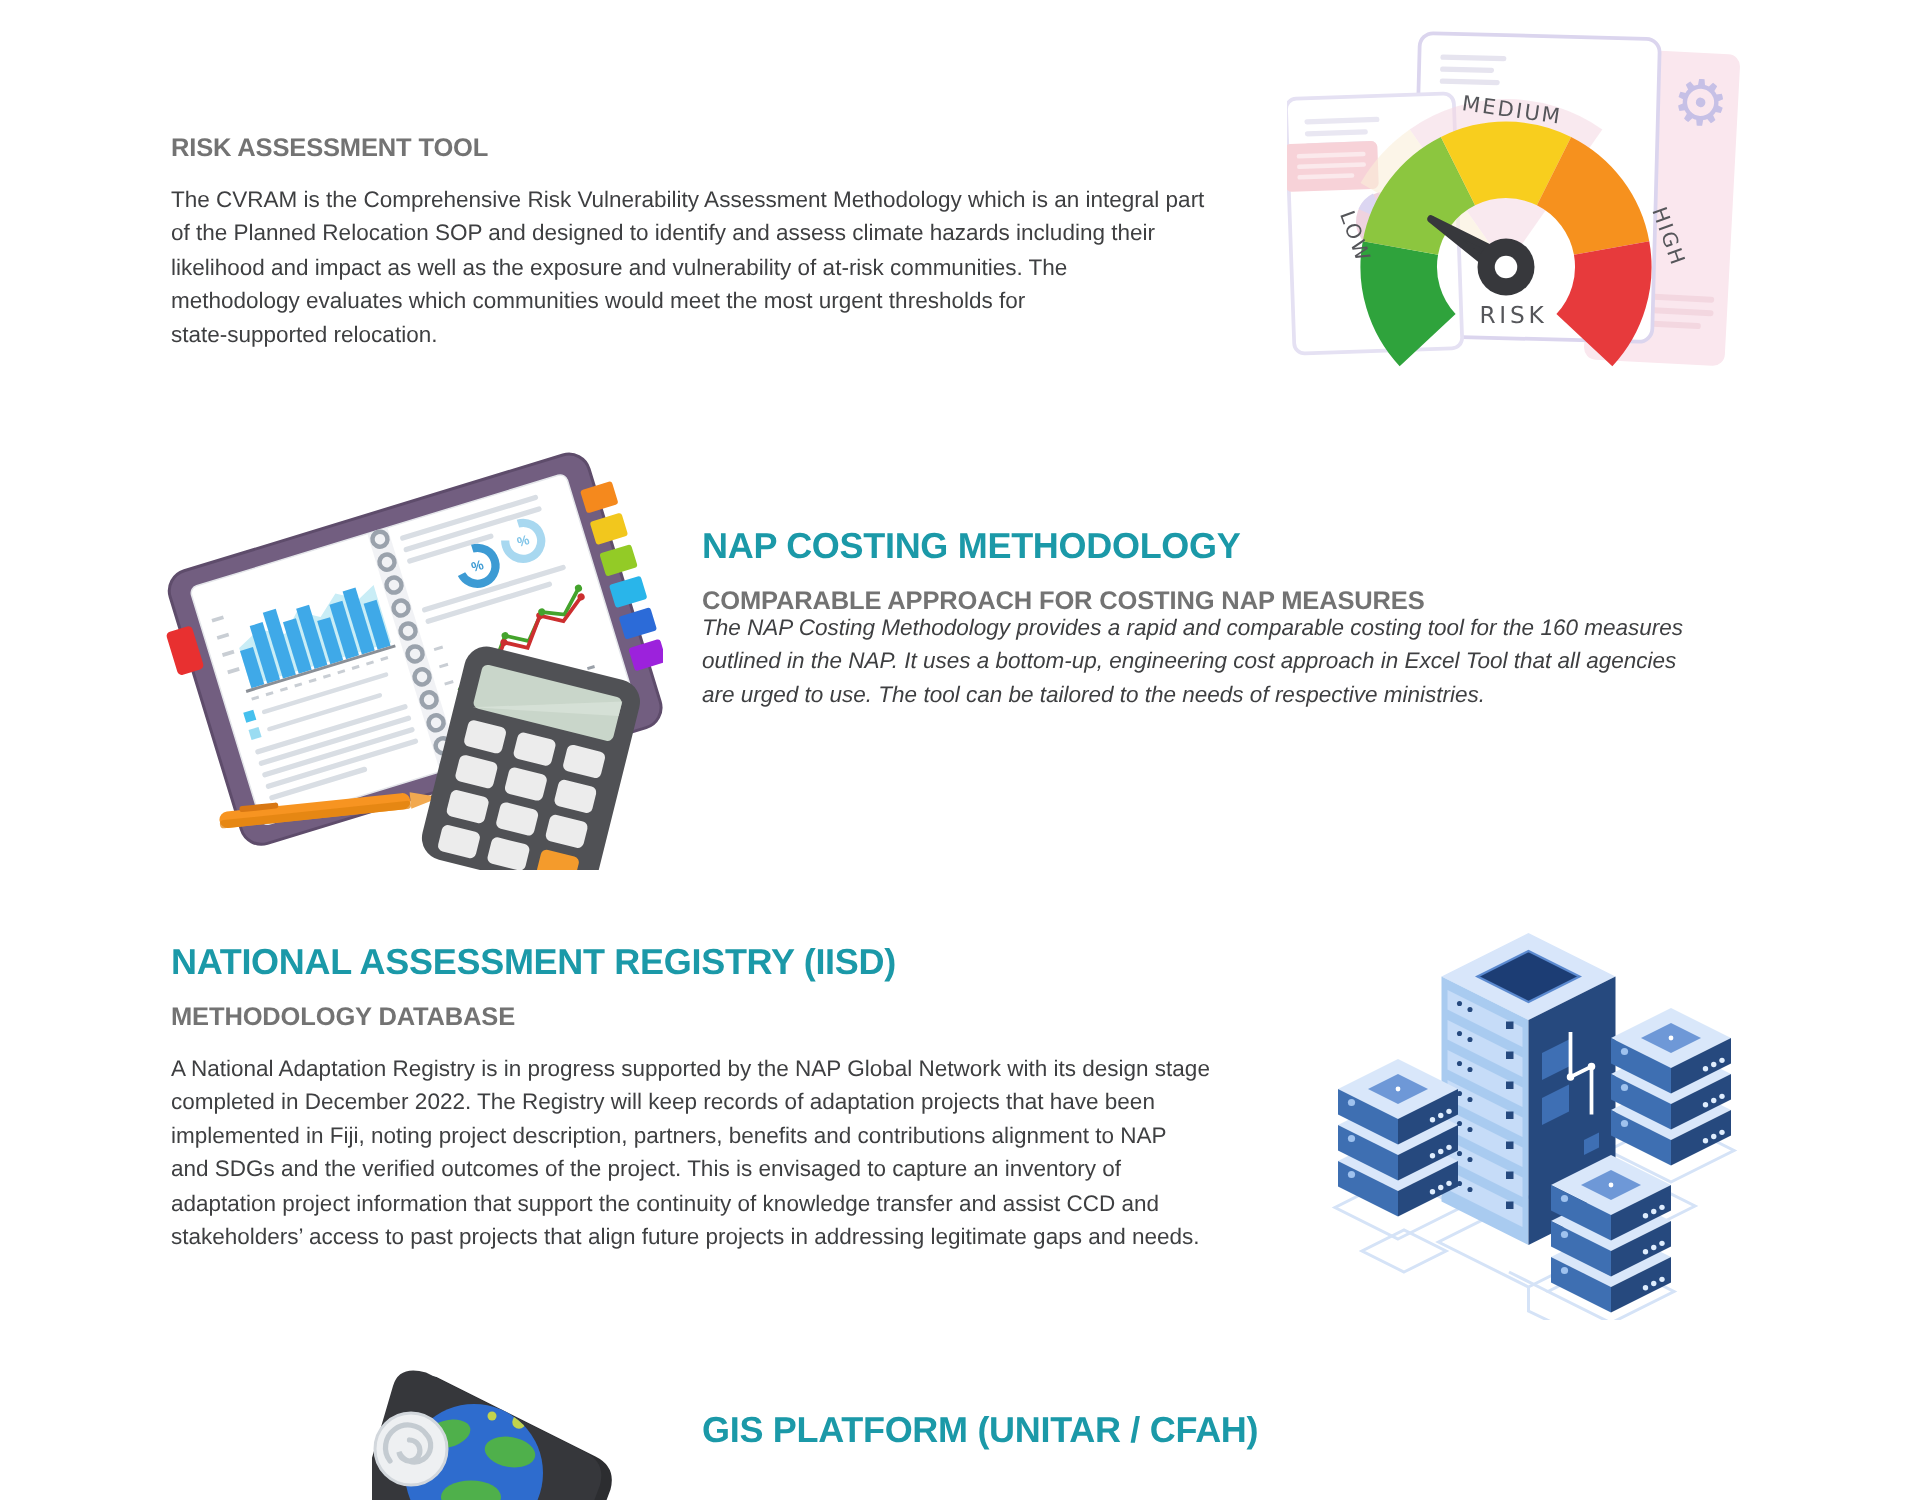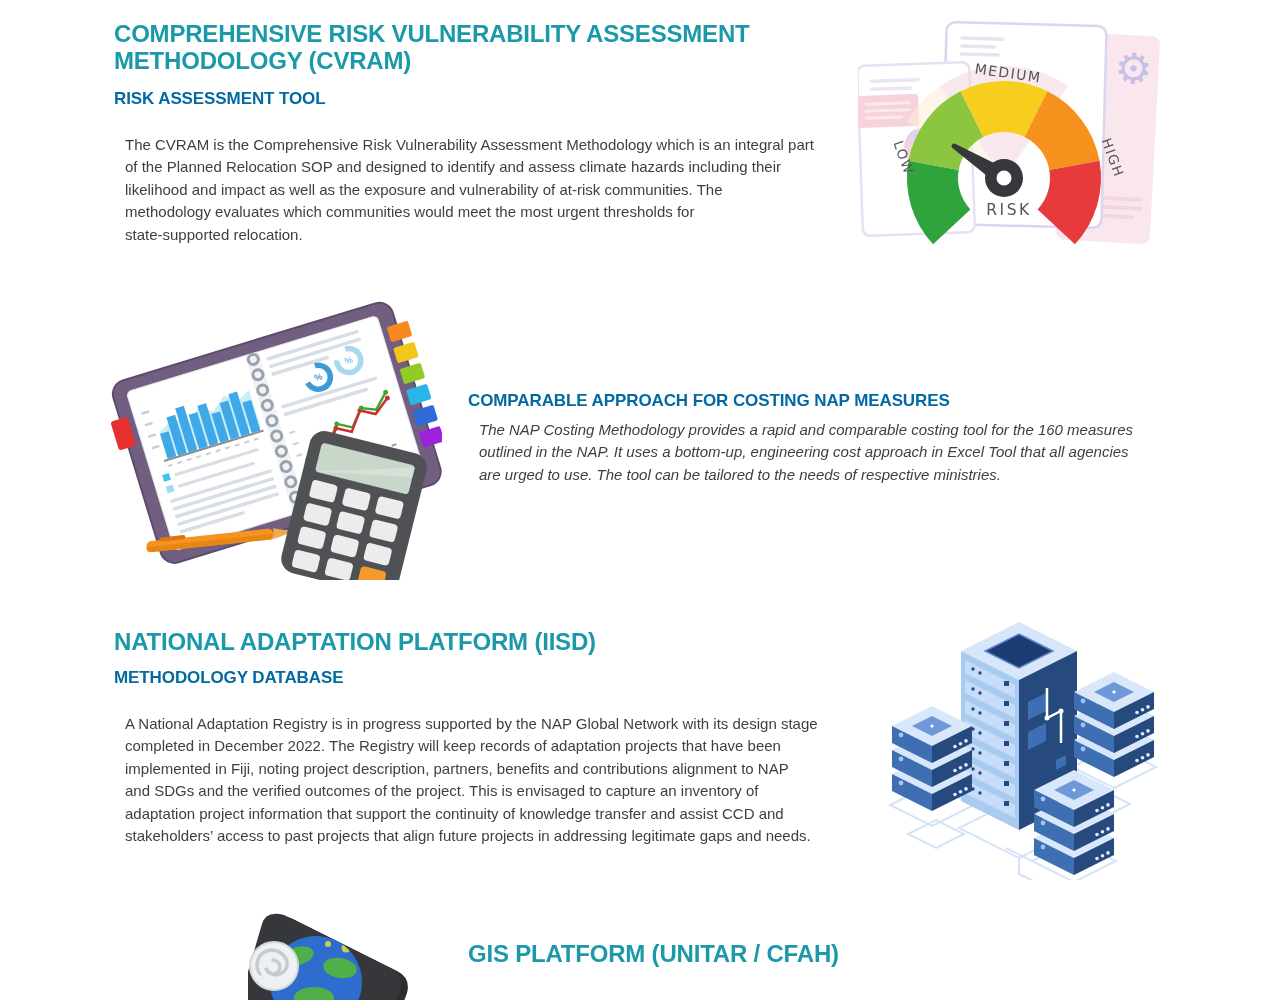--- a/index.html
+++ b/index.html
@@ -1,40 +1,38 @@
 <!DOCTYPE html>
 <html><head>
 <meta charset="utf-8">
 <style>
   html,body{margin:0;padding:0;background:#fff;}
   #page{position:relative;width:1280px;height:1000px;background:#fff;overflow:hidden;
         font-family:"Liberation Sans",sans-serif;}
   .abs{position:absolute;}
   .h1{margin:0;font-weight:bold;font-size:24px;line-height:27px;color:#1B99A8;
       letter-spacing:-0.2px;white-space:pre-line;}
-  .h2{margin:0;font-weight:bold;font-size:17px;line-height:20px;color:#0369a1;letter-spacing:-0.1px;}
-  .body{margin:11px;font-size:15px;line-height:22.4px;color:#3E3F41;white-space:pre-line;}
+  .h2{margin:0;font-weight:bold;font-size:17px;line-height:20px;color:#737373;letter-spacing:-0.1px;}
+  .body{margin:0;font-size:15px;line-height:22.4px;color:#3E3F41;white-space:pre-line;}
   .t-cvram{left:114px;top:20px;}   .s-cvram{left:114px;top:89px;}   .b-cvram{left:114px;top:123px;width:780px;}
   .t-nap{left:468px;top:351px;}    .s-nap{left:468px;top:391px;text-align:right;}    .b-nap{left:468px;top:408px;width:740px;font-style:italic;}
   .t-reg{left:114px;top:628px;}    .s-reg{left:114px;top:668px;}    .b-reg{left:114px;top:702px;width:800px;}
   .t-gis{left:468px;top:940px;}    .s-gis{left:468px;top:980px;}
   .gauge-wrap{left:858px;top:8px;width:302px;height:252px;}
   .notebook-wrap{left:98px;top:288px;width:344px;height:292px;}
   .server-wrap{left:876px;top:610px;width:286px;height:270px;}
   .phone-wrap{left:248px;top:896px;width:250px;height:104px;overflow:hidden;}
   svg{display:block;}
   .glabel{font-family:"DejaVu Sans",sans-serif;fill:#55565A;}
 </style>
 </head>
 <body>
 
 <div id="page">
 
-  <h1 class="abs h1 t-cvram">COMPREHENSIVE RISK VULNERABILITY ASSESSMENT
-METHODOLOGY (CVRAM)</h1>
   <h2 class="abs h2 s-cvram">RISK ASSESSMENT TOOL</h2>
   <p class="abs body b-cvram">The CVRAM is the Comprehensive Risk Vulnerability Assessment Methodology which is an integral part
 of the Planned Relocation SOP and designed to identify and assess climate hazards including their
 likelihood and impact as well as the exposure and vulnerability of at-risk communities. The
 methodology evaluates which communities would meet the most urgent thresholds for
 state-supported relocation.</p>
 
   <div class="abs gauge-wrap">
     <svg width="302" height="252" viewBox="0 0 302 252">
 
@@ -223,26 +221,27 @@
         <rect x="276" y="226" width="26" height="18" rx="4" fill="#ECECEC"></rect>
         <rect x="208" y="250" width="26" height="18" rx="4" fill="#ECECEC"></rect>
         <rect x="242" y="250" width="26" height="18" rx="4" fill="#ECECEC"></rect>
         <rect x="276" y="250" width="26" height="18" rx="4" fill="#ECECEC"></rect>
         <rect x="208" y="274" width="26" height="18" rx="4" fill="#ECECEC"></rect>
         <rect x="242" y="274" width="26" height="18" rx="4" fill="#ECECEC"></rect>
         <rect x="276" y="274" width="26" height="18" rx="4" fill="#F49B2C"></rect>
       </g>
     </svg>
   </div>
+  <h1 class="abs h1 t-nap">NAP COSTING METHODOLOGY</h1>
   <h2 class="abs h2 s-nap">COMPARABLE APPROACH FOR COSTING NAP MEASURES</h2>
   <p class="abs body b-nap">The NAP Costing Methodology provides a rapid and comparable costing tool for the 160 measures
 outlined in the NAP. It uses a bottom-up, engineering cost approach in Excel Tool that all agencies
 are urged to use. The tool can be tailored to the needs of respective ministries.</p>
 
-  <h1 class="abs h1 t-reg">NATIONAL ADAPTATION PLATFORM (IISD)</h1>
+  <h1 class="abs h1 t-reg">NATIONAL ASSESSMENT REGISTRY (IISD)</h1>
   <h2 class="abs h2 s-reg">METHODOLOGY DATABASE</h2>
   <p class="abs body b-reg">A National Adaptation Registry is in progress supported by the NAP Global Network with its design stage
 completed in December 2022. The Registry will keep records of adaptation projects that have been
 implemented in Fiji, noting project description, partners, benefits and contributions alignment to NAP
 and SDGs and the verified outcomes of the project. This is envisaged to capture an inventory of
 adaptation project information that support the continuity of knowledge transfer and assist CCD and
 stakeholders’ access to past projects that align future projects in addressing legitimate gaps and needs.</p>
 
   <div class="abs server-wrap">
     <svg width="286" height="270" viewBox="0 0 286 270">

